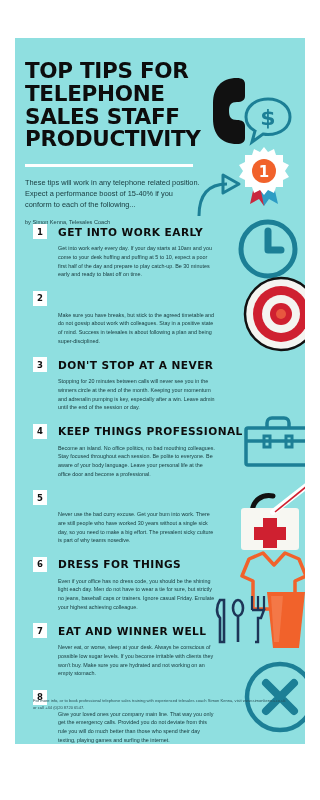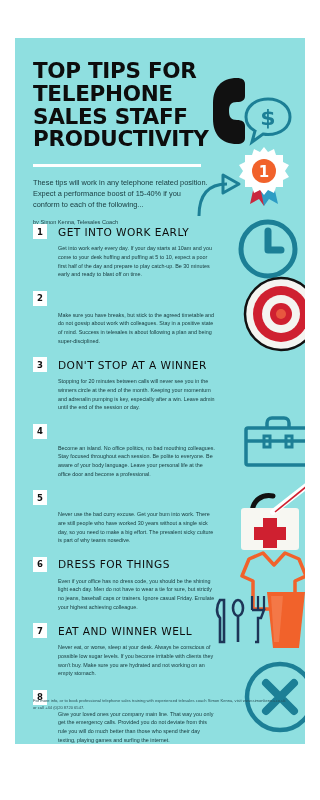--- a/index.html
+++ b/index.html
@@ -27,21 +27,21 @@
     position: absolute;
     inset: 0;
     pointer-events: none;
   }
   #icon-layer svg { display: block; }
   .ic { position: absolute; }
 
   
   #header-block {
     position: absolute;
-    left: 18px;
+    left: 10px;
     top: 22px;
     width: 185px;
   }
   #poster-title {
     font-family: "DejaVu Sans", sans-serif;
     font-weight: bold;
     font-size: 21.5px;
     line-height: 1.06;
     letter-spacing: -0.3px;
     color: #0d0d0d;
@@ -92,21 +92,21 @@
     font-family: "DejaVu Sans", sans-serif;
     font-weight: bold;
     font-size: 8.5px;
     display: flex;
     align-items: center;
     justify-content: center;
     flex: 0 0 auto;
   }
   .tip-title {
     font-family: "DejaVu Sans", sans-serif;
-    font-weight: normal;
+    font-weight: bold;
     font-size: 10.6px;
     letter-spacing: 0.45px;
     color: #0d0d0d;
     white-space: nowrap;
   }
   .tip-body {
     margin-top: 5px;
     margin-left: 25px;
     width: 158px;
     font-size: 5.4px;
@@ -255,28 +255,29 @@
     <div class="tip">
       <div class="tip-head">
         <span class="tip-num">2</span>
       </div>
       <p class="tip-body">Make sure you have breaks, but stick to the agreed timetable and do not gossip about work with colleagues. Stay in a positive state of mind. Success in telesales is about following a plan and being super-disciplined.</p>
     </div>
 
     <div class="tip">
       <div class="tip-head">
         <span class="tip-num">3</span>
-        <span class="tip-title">DON'T STOP AT A WINNER</span>
+        <span class="tip-title">DON'T STOP AT A NEVER</span>
       </div>
       <p class="tip-body">Stopping for 20 minutes between calls will never see you in the winners circle at the end of the month. Keeping your momentum and adrenalin pumping is key, especially after a win. Leave admin until the end of the session or day.</p>
     </div>
 
     <div class="tip">
       <div class="tip-head">
         <span class="tip-num">4</span>
+        <span class="tip-title">KEEP THINGS PROFESSIONAL</span>
       </div>
       <p class="tip-body">Become an island. No office politics, no bad mouthing colleagues. Stay focused throughout each session. Be polite to everyone. Be aware of your body language. Leave your personal life at the office door and become a professional.</p>
     </div>
 
     <div class="tip">
       <div class="tip-head">
         <span class="tip-num">5</span>
       </div>
       <p class="tip-body">Never use the bad curry excuse. Get your bum into work. There are still people who have worked 30 years without a single sick day, so you need to make a big effort. The prevalent sicky culture is part of why teams nosedive.</p>
     </div>

